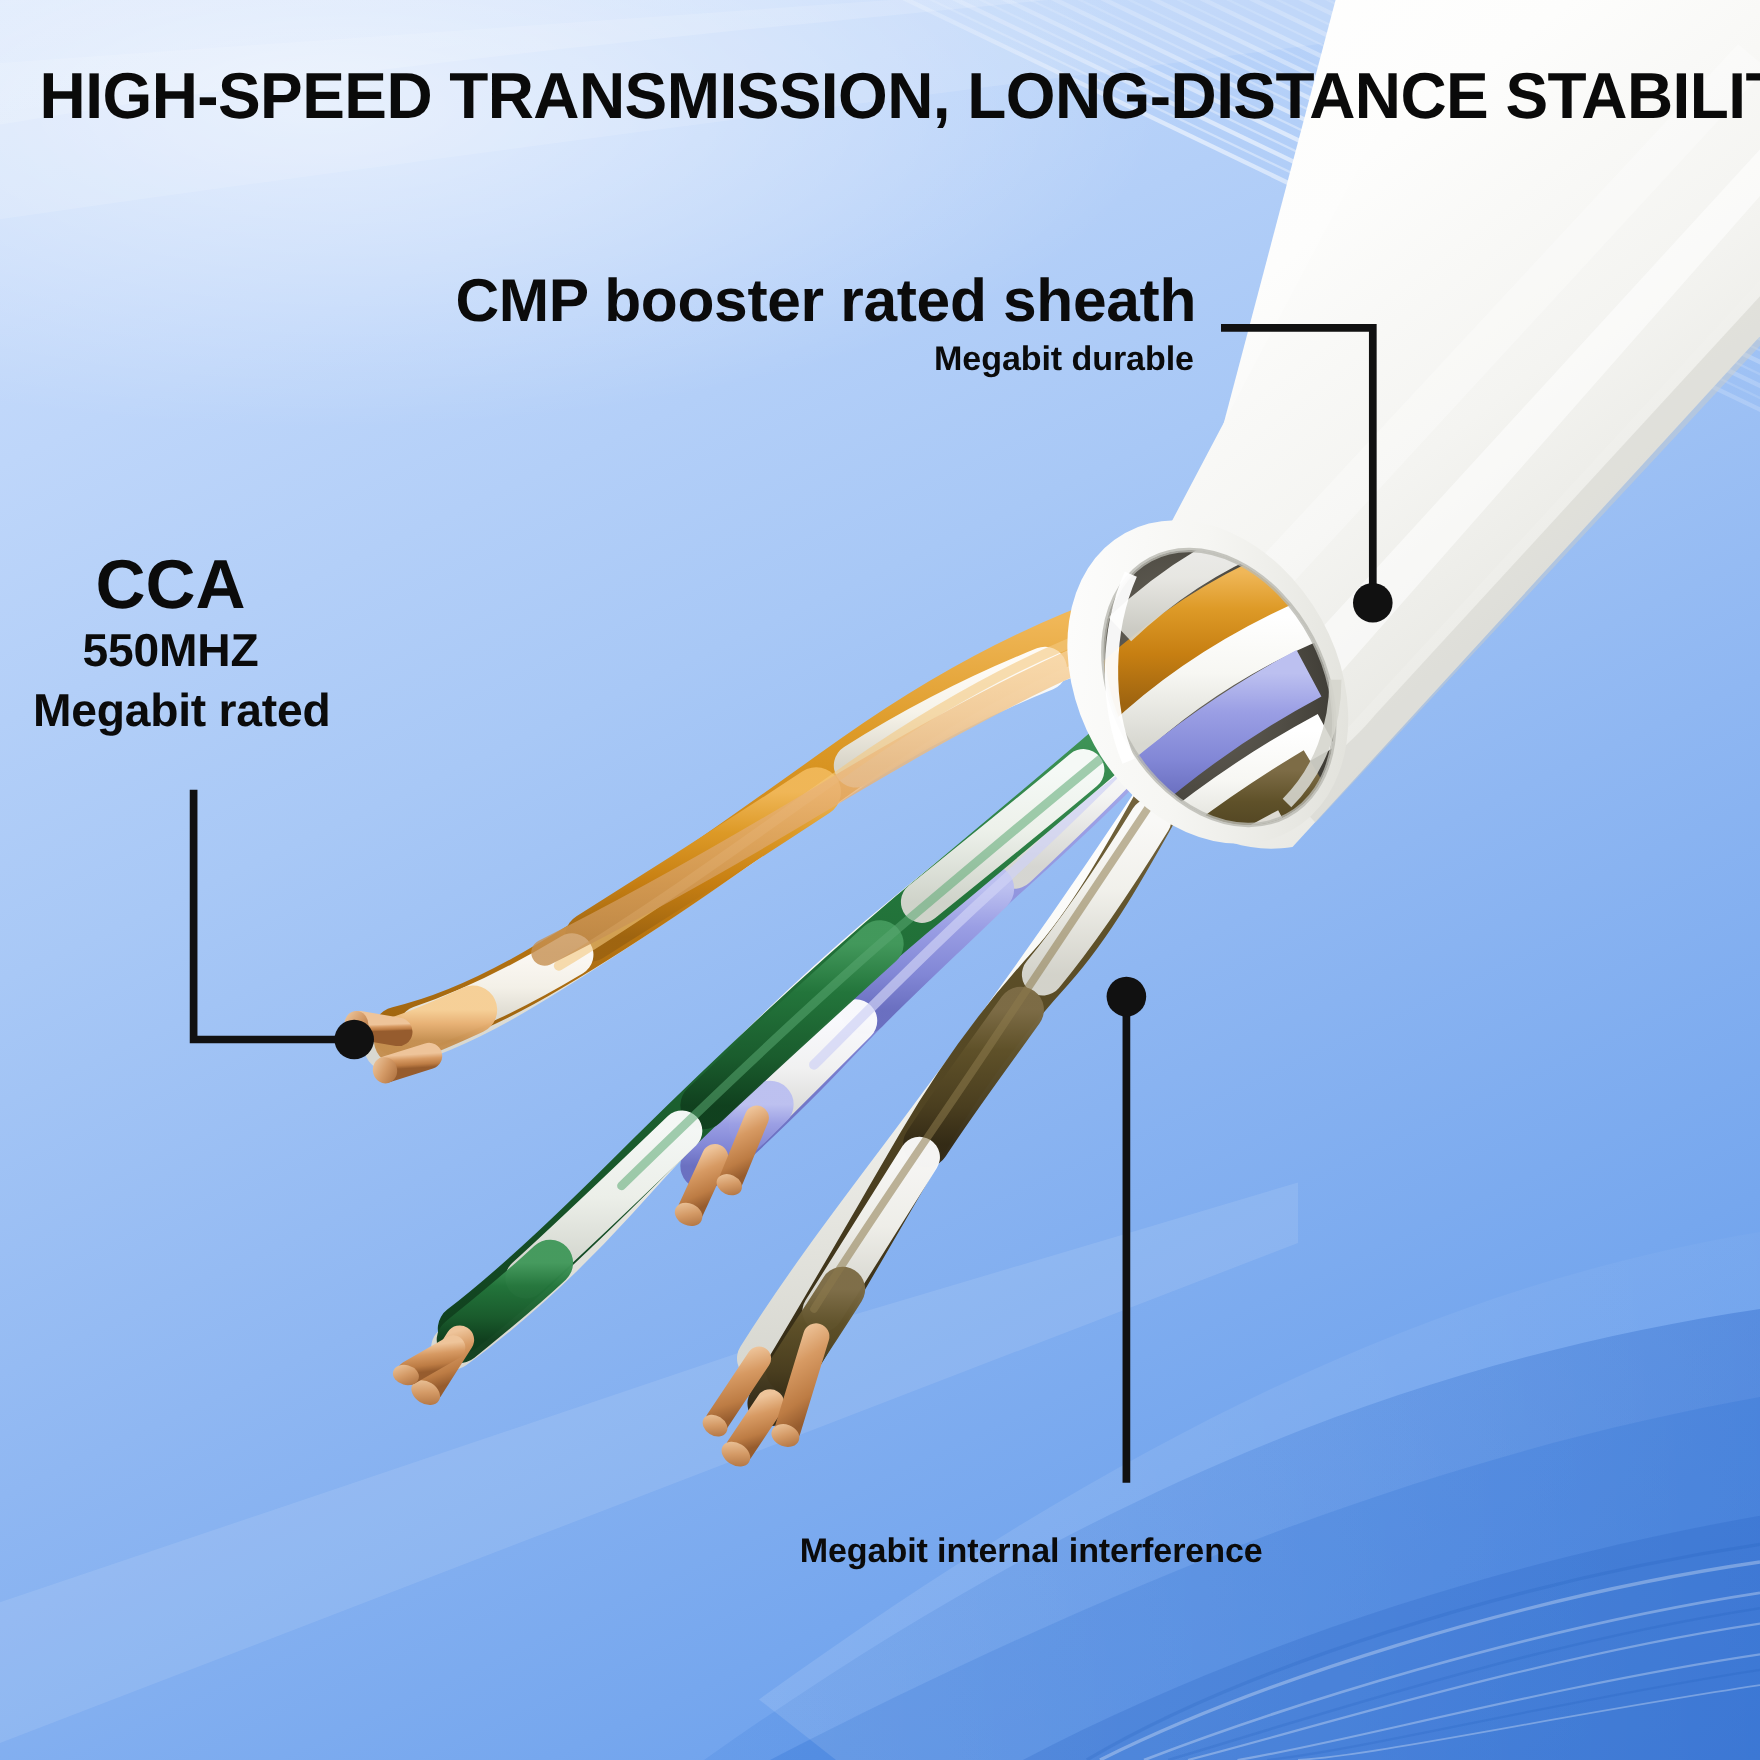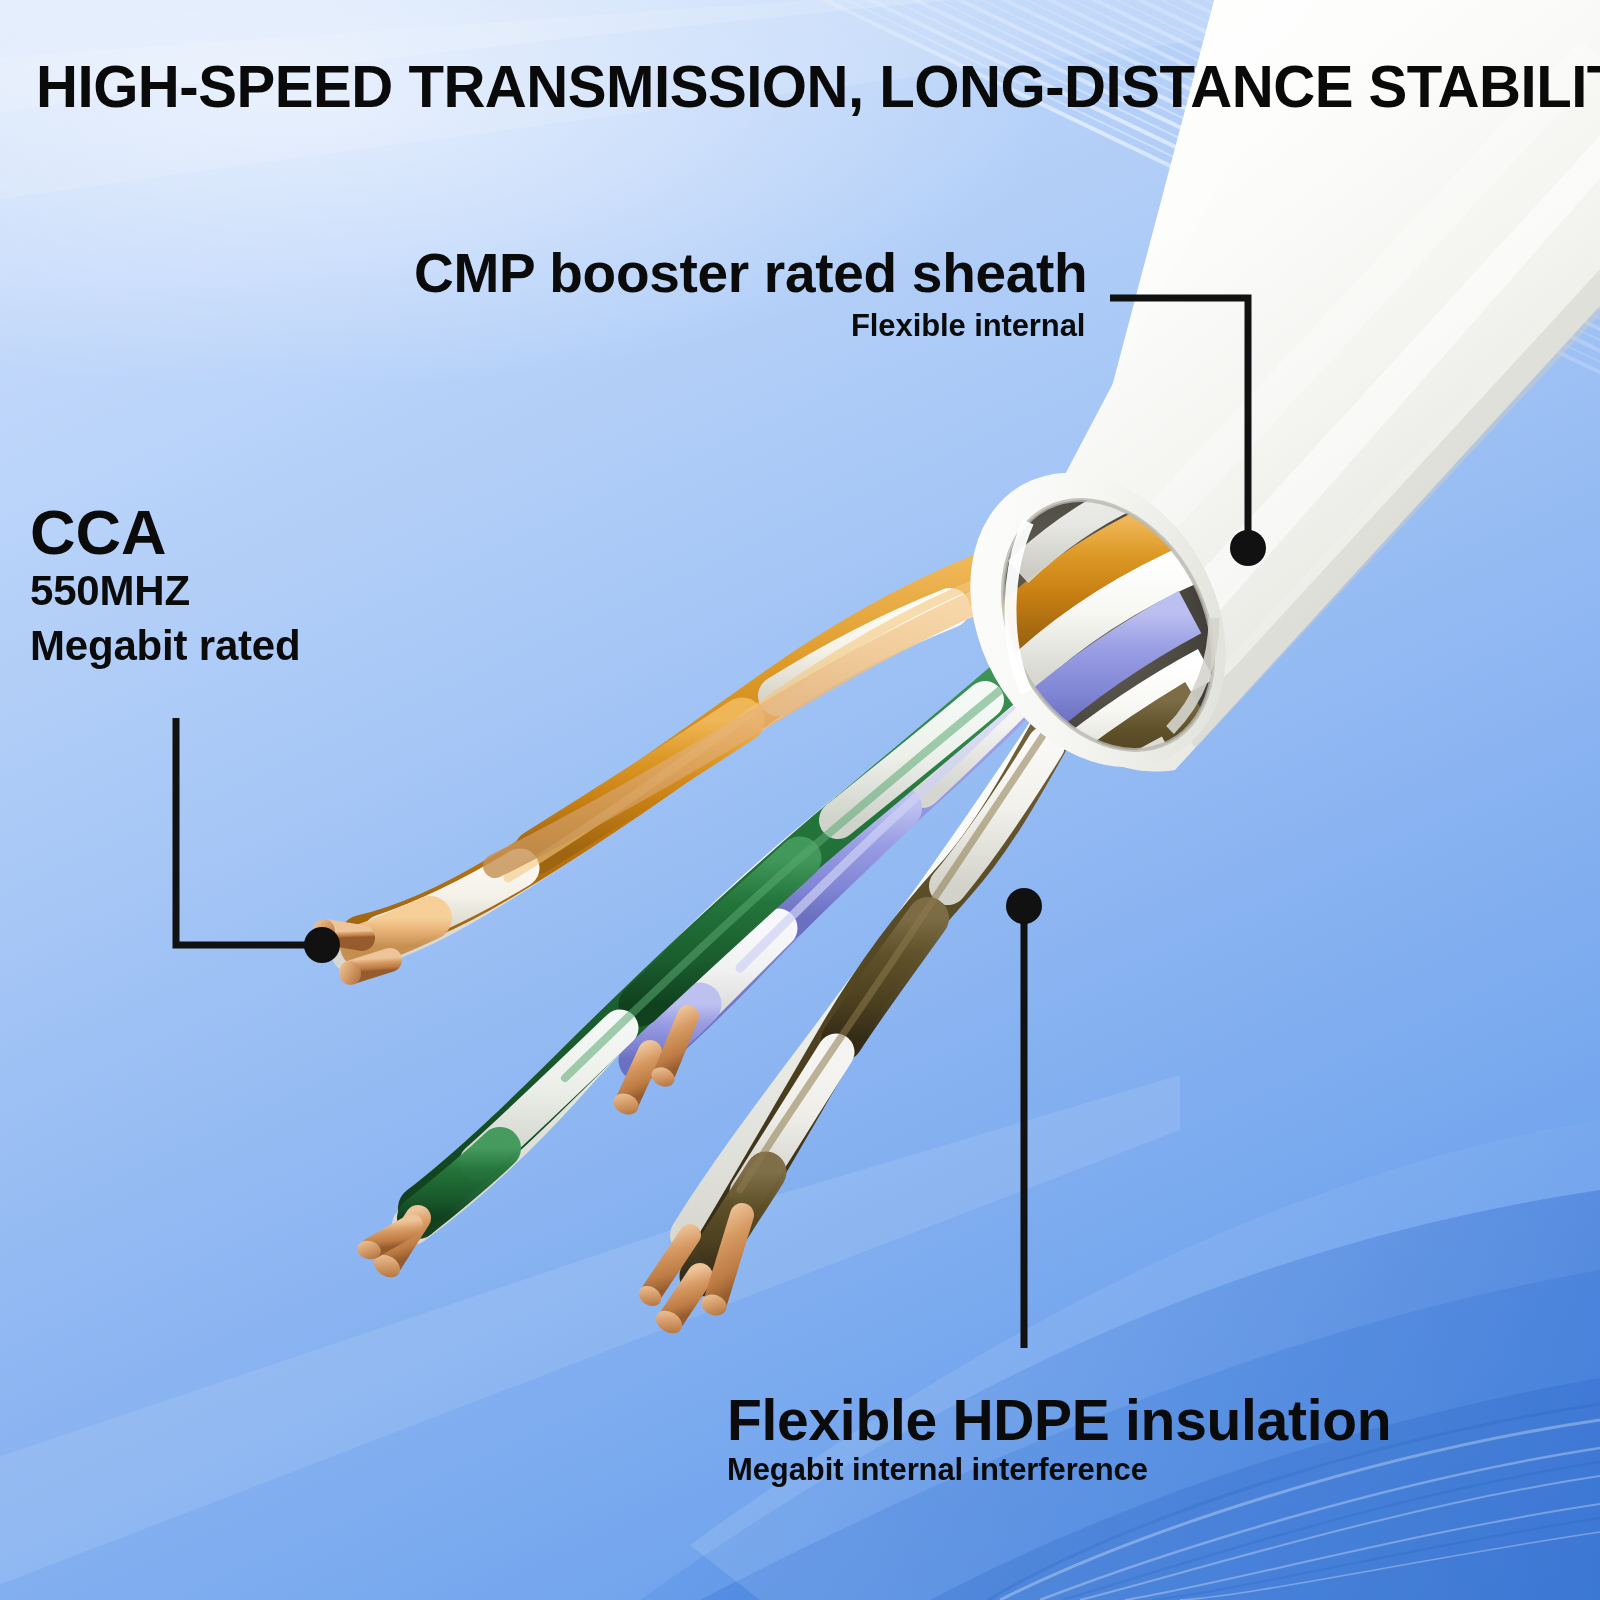--- a/index.html
+++ b/index.html
@@ -31,21 +31,21 @@
     transform:scaleX(.985);transform-origin:left top;
   }
 
   .lbl{position:absolute;color:#0b0b0b;white-space:nowrap;}
   .lbl .main{font-size:55px;font-weight:600;line-height:1.06;letter-spacing:-.3px;}
   .lbl .sub{font-size:31px;font-weight:700;line-height:1.15;letter-spacing:-.1px;}
 
   #sheath-label{left:414px;top:244px;}
   #sheath-label .sub{text-align:right;margin-top:6px;margin-right:2px;}
 
-  #cca-label{left:30px;top:500px;width:250px;}
+  #cca-label{left:30px;top:500px;text-align:center;width:250px;}
   #cca-label .cca-big{font-size:63px;font-weight:600;line-height:1.02;letter-spacing:0px;}
   #cca-label .cca-l{font-size:42px;font-weight:700;line-height:1.30;letter-spacing:-.2px;}
 
   #hdpe-label{left:727px;top:1390px;}
   #hdpe-label .main{font-size:57px;}
   #hdpe-label .sub{font-size:31px;margin-top:2px;}
 
   
   #leaders{position:absolute;inset:0;width:1600px;height:1600px;}
   
@@ -353,27 +353,26 @@
     </g>
     <circle cx="1248" cy="548" r="18" fill="#111111"></circle>
     <circle cx="322" cy="945" r="18" fill="#111111"></circle>
     <circle cx="1024" cy="906" r="18" fill="#111111"></circle>
   </svg>
 
   <div class="title">HIGH-SPEED TRANSMISSION, LONG-DISTANCE STABILITY</div>
 
   <div class="lbl" id="sheath-label">
     <div class="main">CMP booster rated sheath</div>
-    <div class="sub">Flexible internal</div>
+    <div class="sub">Megabit durable</div>
   </div>
 
   <div class="lbl" id="cca-label">
     <div class="cca-big">CCA</div>
     <div class="cca-l">550MHZ</div>
     <div class="cca-l">Megabit rated</div>
   </div>
 
   <div class="lbl" id="hdpe-label">
-    <div class="main">Flexible HDPE insulation</div>
     <div class="sub">Megabit internal interference</div>
   </div>
 
 </div>
 
 </body></html>

